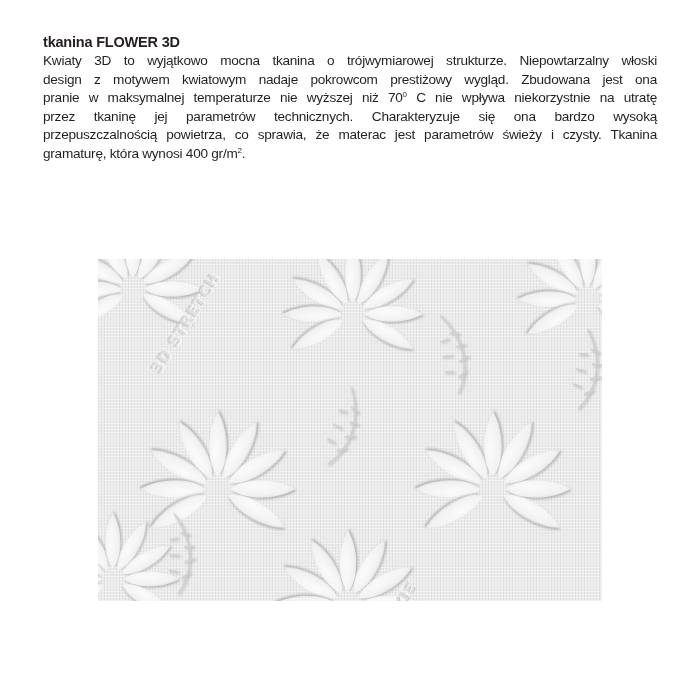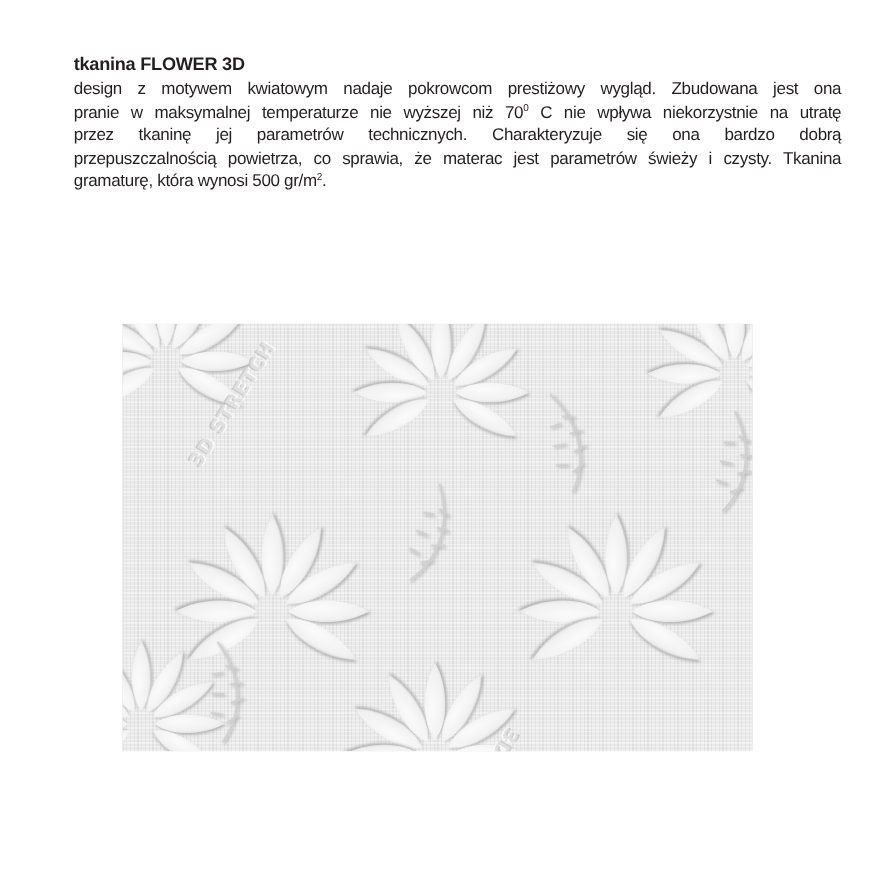--- a/index.html
+++ b/index.html
@@ -1,18 +1,18 @@
 <!DOCTYPE html>
 <html><head>
 <meta charset="utf-8">
 <style>
   html, body { margin: 0; padding: 0; background: #ffffff; }
   body { width: 700px; height: 700px; position: relative; overflow: hidden;
          font-family: "Liberation Sans", "DejaVu Sans", sans-serif; color: #231f20; }
-  .doc { position: absolute; left: 43px; top: 42px; width: 614px; margin-left: 16px; }
+  .doc { position: absolute; left: 43px; top: 32px; width: 614px; }
   .title { font-weight: bold; font-size: 14.5px; line-height: 20px; letter-spacing: -0.2px; margin: 0; }
   .body-text { font-size: 13.6px; line-height: 18.5px; text-align: justify; margin: 0; letter-spacing: -0.25px; }
   .body-text .line { display: block; text-align: justify; text-align-last: justify; white-space: nowrap; }
   .body-text .line.last { text-align-last: left; }
   sup { font-size: 8px; line-height: 0; vertical-align: 5px; }
   .fabric { position: absolute; left: 98px; top: 259px; width: 504px; height: 342px; overflow: hidden;
             background-color: #ebebeb;
             background-image:
               repeating-linear-gradient(0deg, rgba(255,255,255,0.35) 0 1px, rgba(0,0,0,0) 1px 3px),
               repeating-linear-gradient(90deg, rgba(200,200,200,0.35) 0 1px, rgba(0,0,0,0) 1px 3px); }
@@ -20,25 +20,26 @@
   .emb-text { position: absolute; font-family: "DejaVu Sans", sans-serif; font-weight: bold;
               font-size: 15px; color: #e0e0e0; text-shadow: 1px 1px 0 #fafafa, -1px -1px 0 #c9c9c9;
               letter-spacing: 1px; white-space: nowrap; }
 </style>
 </head>
 <body>
 
 <div class="doc">
   <h1 class="title">tkanina FLOWER 3D</h1>
   <p class="body-text">
+    <span class="line">Kwiaty 3D to wyjątkowo mocna tkanina o trójwymiarowej strukturze. Niepowtarzalny włoski</span>
     <span class="line">design z motywem kwiatowym nadaje pokrowcom  prestiżowy wygląd. Zbudowana jest ona</span>
     <span class="line"><span>pranie w maksymalnej temperaturze nie wyższej niż 70</span><sup>0</sup><span> C  nie wpływa niekorzystnie na utratę</span></span>
-    <span class="line">przez tkaninę jej parametrów technicznych. Charakteryzuje się ona bardzo dobrą</span>
+    <span class="line">przez tkaninę jej parametrów technicznych. Charakteryzuje się ona bardzo wysoką</span>
     <span class="line">przepuszczalnością powietrza, co sprawia, że materac jest parametrów świeży i czysty. Tkanina</span>
-    <span class="line last"><span>gramaturę, która wynosi 500 gr/m</span><sup>2</sup><span>.</span></span>
+    <span class="line last"><span>gramaturę, która wynosi 400 gr/m</span><sup>2</sup><span>.</span></span>
   </p>
 </div>
 
 <div class="fabric" title="Biała tkanina z wytłoczonym wzorem liści i gałązek">
   <svg width="504" height="342" viewBox="0 0 504 342">
     <defs>
       <radialGradient id="leafg" cx="40%" cy="35%" r="75%">
         <stop offset="0" stop-color="#fbfbfb"></stop>
         <stop offset="0.7" stop-color="#f1f1f1"></stop>
         <stop offset="1" stop-color="#d9d9d9"></stop>

